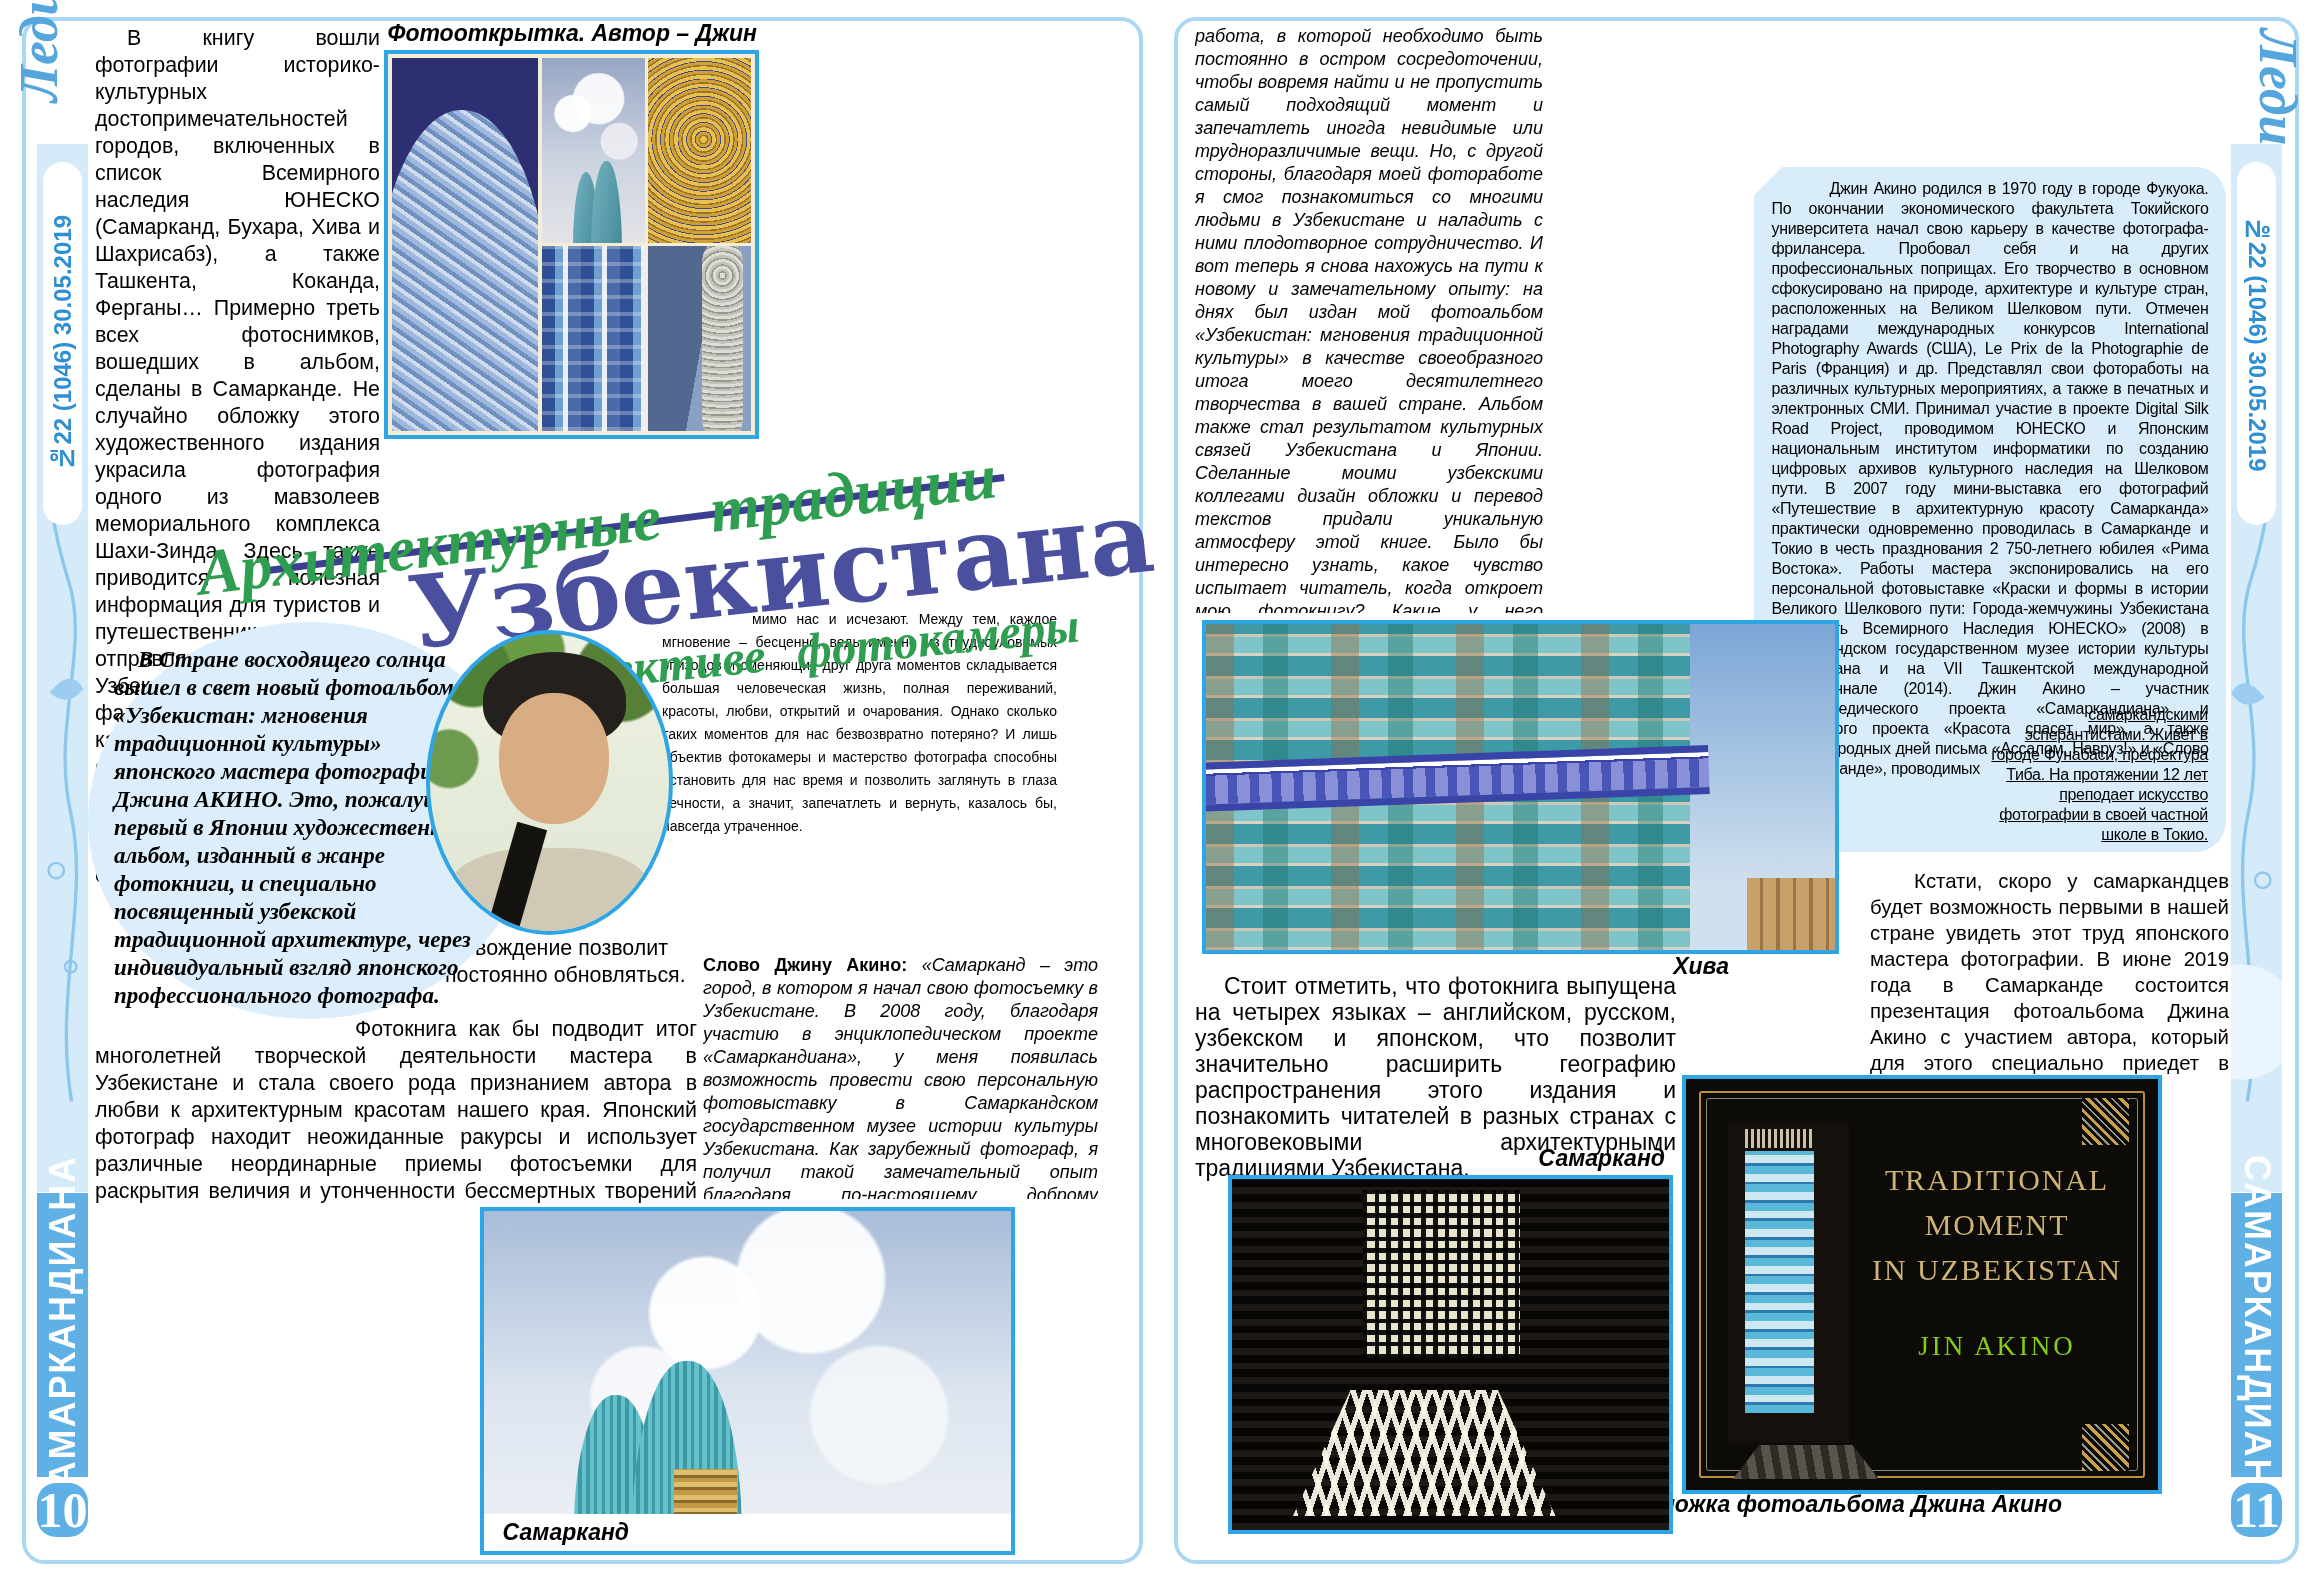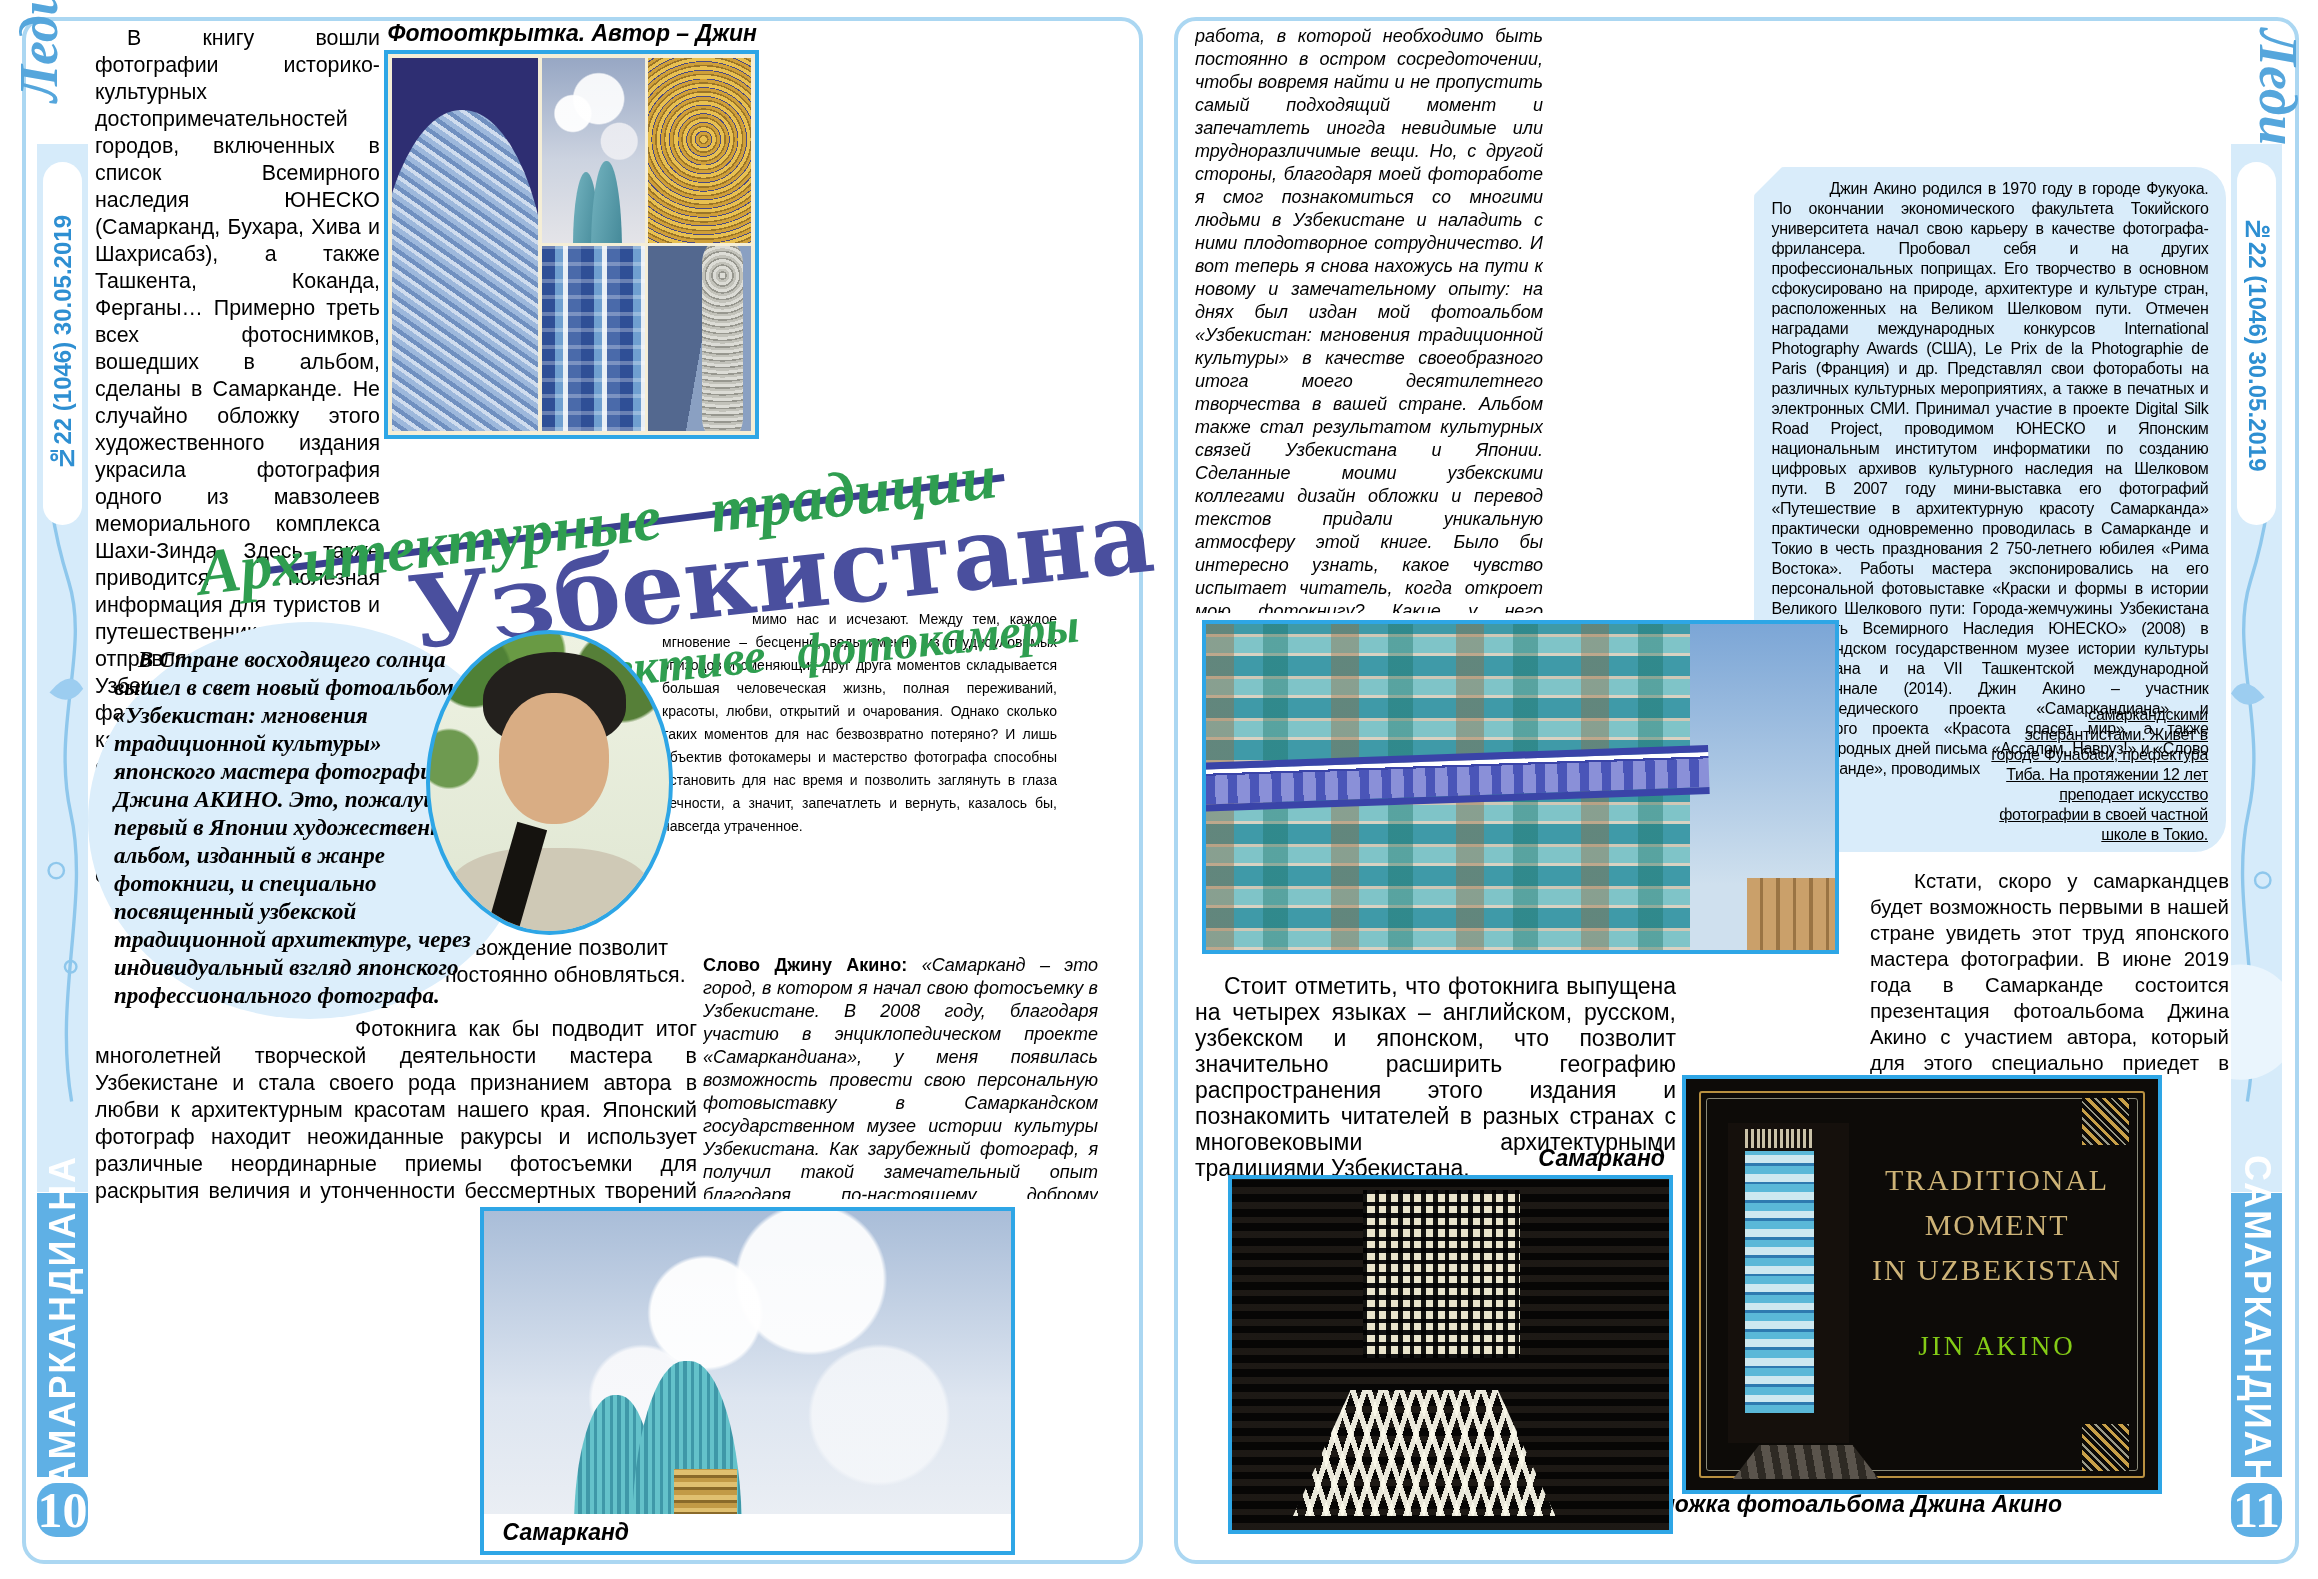--- a/index.html
+++ b/index.html
@@ -301,20 +301,21 @@
     <div id="bio-tail">самаркандскими эсперантистами. Живет в городе Фунабаси, префектура Тиба. На протяжении 12 лет преподает искусство фотографии в своей частной школе в Токио.</div>
   </div>
 
   <div id="ph-khiva" class="photo">
     <div class="art">
       <div class="kh-sky"></div>
         <div class="kh-town"></div>
         <div class="kh-band"></div>
     </div>
   </div>
+  <div id="khiva-caption">Хива</div>
 
   <div id="multilang" class="txt">Стоит отметить, что фотокнига выпущена на четырех языках – английском, русском, узбекском и японском, что позволит значительно расширить географию распространения этого издания и познакомить читателей в разных странах с многовековыми архитектурными традициями Узбекистана.</div>
 
   <div id="aside-note" class="txt">Кстати, скоро у самаркандцев будет возможность первыми в нашей стране увидеть этот труд японского мастера фотографии. В июне 2019 года в Самарканде состоится презентация фотоальбома Джина Акино с участием автора, который для этого специально приедет в Узбекистан.</div>
 
   <div id="samarkand2-caption">Самарканд</div>
   <div id="ph-window" class="photo">
     <div class="art">
       <div class="wn-window"></div>
       <div class="wn-floor"></div>

